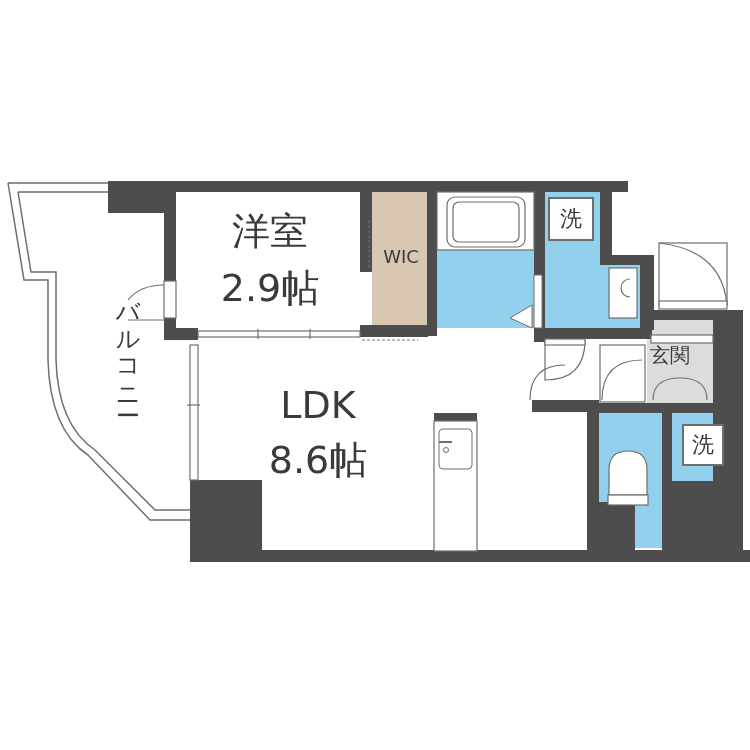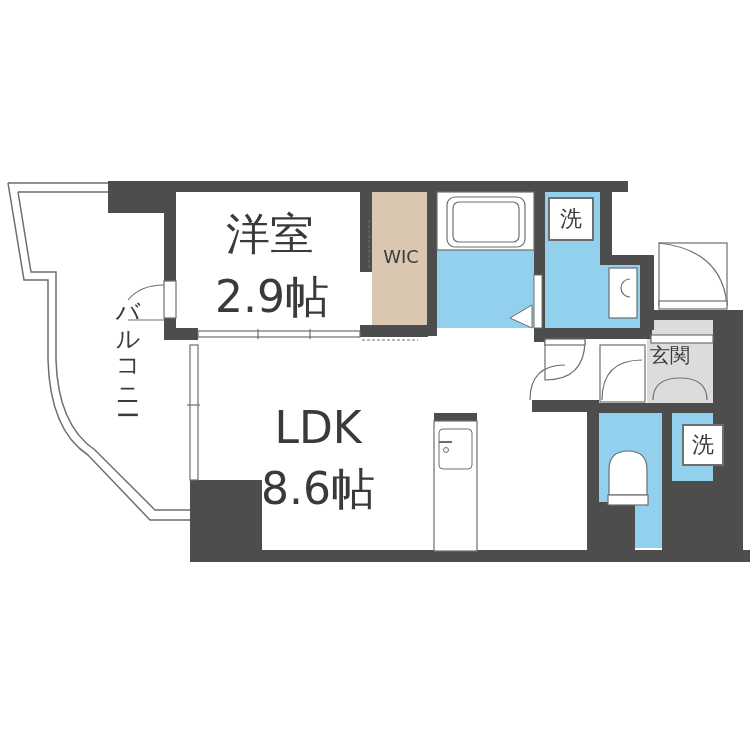--- a/index.html
+++ b/index.html
@@ -1,19 +1,19 @@
 <!DOCTYPE html>
 <html><head>
 <meta charset="utf-8">
 <style>
   html, body { margin:0; padding:0; background:#ffffff; }
   body { width:750px; height:750px; position:relative; overflow:hidden; font-family:"DejaVu Sans", sans-serif; }
   #plan { position:absolute; left:0; top:0; width:750px; height:750px; }
   .lbl { position:absolute; color:#3a3a3a; text-align:center; line-height:1; white-space:nowrap; }
-  .room-main { font-size:44px; }
+  .room-main { font-size:38px; }
   .small { font-size:18px; }
   .badge { position:absolute; background:#fff; border:2px solid #6e6e6e; color:#3a3a3a; font-size:22px; display:flex; align-items:center; justify-content:center; }
   .vert { position:absolute; writing-mode:vertical-rl; font-size:24px; color:#3a3a3a; letter-spacing:2px; }
 </style>
 </head>
 <body>
 
 <svg id="plan" viewBox="0 0 750 750" xmlns="http://www.w3.org/2000/svg">
 
   <g fill="none" stroke="#6e6e6e" stroke-width="1.5">
@@ -119,18 +119,18 @@
 </div>
 
 <div class="lbl small" style="left:375px; top:248px; width:52px;">WIC</div>
 
 <div class="badge" style="left:548px; top:197px; width:42px; height:40px;">洗</div>
 
 <div class="lbl" style="left:648px; top:345px; width:44px; font-size:20px;">玄関</div>
 
 <div class="badge" style="left:682px; top:424px; width:38px; height:38px;">洗</div>
 
-<div class="lbl room-main" style="left:258px; top:406px; width:120px;">
+<div class="lbl room-main" style="left:258px; top:386px; width:120px;">
   <div>LDK</div>
   <div style="margin-top:17px;">8.6帖</div>
 </div>
 
 <div class="vert" style="left:112px; top:285px;">バルコニー</div>
 
 </body></html>

